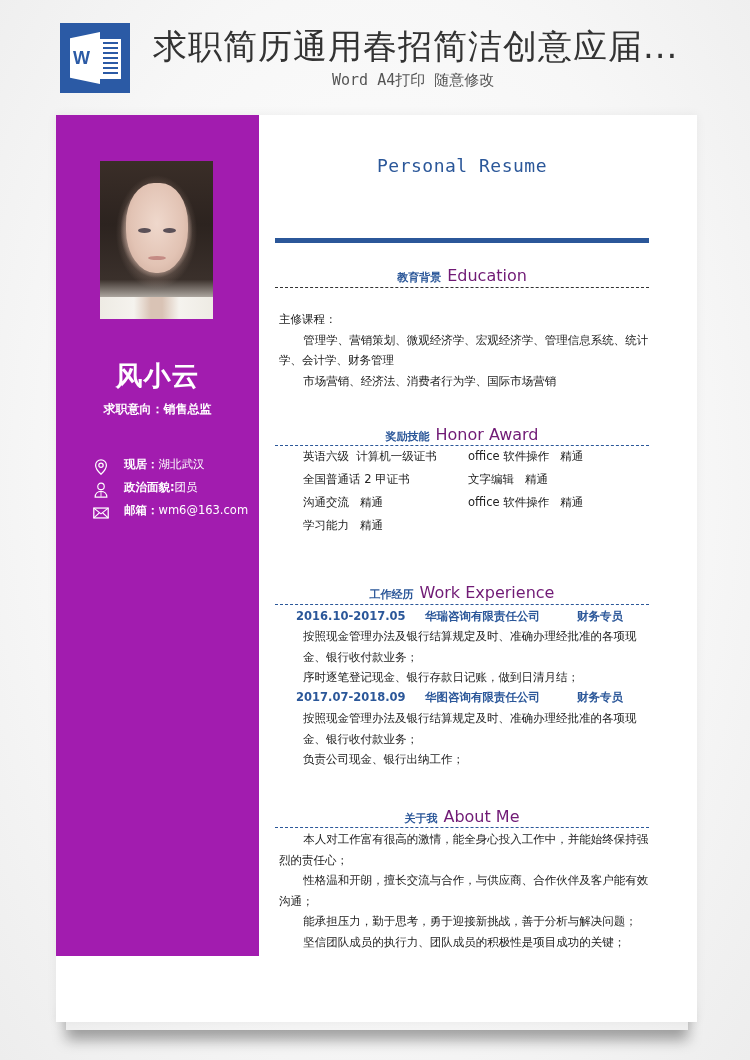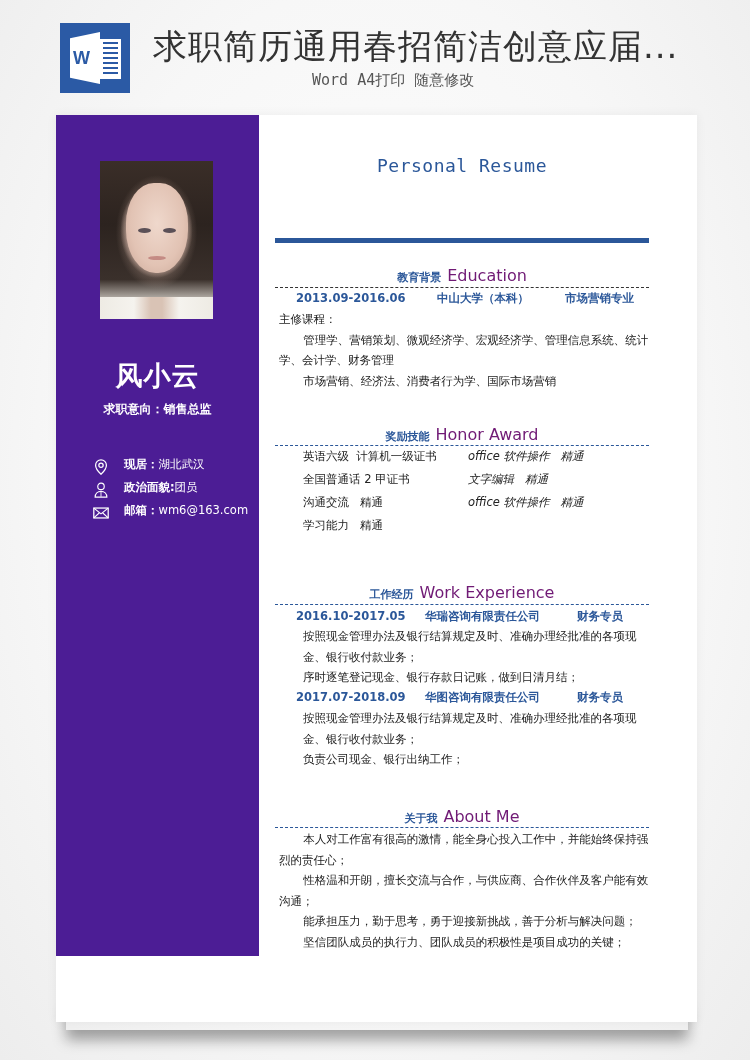--- a/index.html
+++ b/index.html
@@ -30,38 +30,38 @@
     background: #ffffff;
   }
   .hdr-icon .lines i {
     display: block; height: 2px; background: #2b5aa5; margin: 3px 3px 0 3px;
   }
   .hdr-title {
     position: absolute; left: 153px; top: 24px; font-size: 34px; color: #333;
     font-family: "DejaVu Sans", sans-serif; letter-spacing: 1px; white-space: nowrap;
   }
   .hdr-sub {
-    position: absolute; left: 312px; top: 71px; font-size: 15px; color: #555;
+    position: absolute; left: 332px; top: 71px; font-size: 15px; color: #555;
     font-family: "DejaVu Sans Mono", monospace; white-space: nowrap;
   }
 
   
   .page-shadow {
     position: absolute; left: 66px; top: 1000px; width: 622px; height: 30px;
     box-shadow: 0 10px 14px rgba(0,0,0,0.35);
     background: transparent;
   }
   .page {
     position: absolute; left: 56px; top: 115px; width: 641px; height: 907px;
     background: #ffffff;
     box-shadow: 0 0 10px rgba(0,0,0,0.06);
   }
   .sidebar {
     position: absolute; left: 0; top: 0; width: 203px; height: 841px;
-    background: #4c1d95;
+    background: #a21caf;
   }
   .photo {
     position: absolute; left: 44px; top: 46px; width: 113px; height: 158px;
     background:
       radial-gradient(ellipse 32% 30% at 50% 44%, #e9cfc3 0%, #dcbcae 70%, rgba(220,188,174,0) 100%),
       radial-gradient(ellipse 40% 40% at 50% 45%, #d8b7a8 0%, rgba(0,0,0,0) 90%),
       linear-gradient(180deg, #3a2e28 0%, #2c231f 40%, #3a302b 75%, #e8e4dc 92%, #f2efe8 100%);
     overflow: hidden;
   }
   .photo .face {
@@ -113,21 +113,21 @@
     position: absolute; left: 219px; width: 374px; display: flex;
     color: #2b5799; font-weight: bold; font-size: 11.5px; white-space: nowrap;
   }
   .txt {
     position: absolute; left: 219px; width: 374px; font-size: 11.5px; color: #222; line-height: 20.5px;
   }
   .indent { text-indent: 2.1em; }
   .skills { position: absolute; left: 247px; width: 340px; font-size: 11.5px; color: #222; }
   .skills .sr { height: 23px; display: flex; }
   .skills .c1 { width: 165px; white-space: pre; }
-  .skills .c2 { white-space: pre; font-style: italic; }
+  .skills .c2 { white-space: pre; }
 </style>
 </head>
 <body>
 
 <div class="hdr-icon">
   <div class="doc">
       <span>W</span>
     </div>
   <div class="lines">
       <i></i>
@@ -193,25 +193,20 @@
     </div>
   </div>
 
   <div class="main-title">Personal Resume</div>
   <div class="main-bar"></div>
 
   <div class="sec-head" style="top:151px;">
     <span class="cn">教育背景</span><span class="en">Education</span>
   </div>
   <div class="dash dark" style="top:172px;"></div>
-  <div class="row3" style="top:176px;">
-    <span style="margin-left:21px; width:141px;">2013.09-2016.06</span>
-    <span style="width:128px;">中山大学（本科）</span>
-    <span>市场营销专业</span>
-  </div>
   <div class="txt" style="top:194px; left:223px; width:372px;">
     <div>主修课程：</div>
     <div class="indent">管理学、营销策划、微观经济学、宏观经济学、管理信息系统、统计学、会计学、财务管理</div>
     <div class="indent">市场营销、经济法、消费者行为学、国际市场营销</div>
   </div>
 
   <div class="sec-head" style="top:310px;">
     <span class="cn">奖励技能</span><span class="en">Honor Award</span>
   </div>
   <div class="dash" style="top:330px;"></div>

